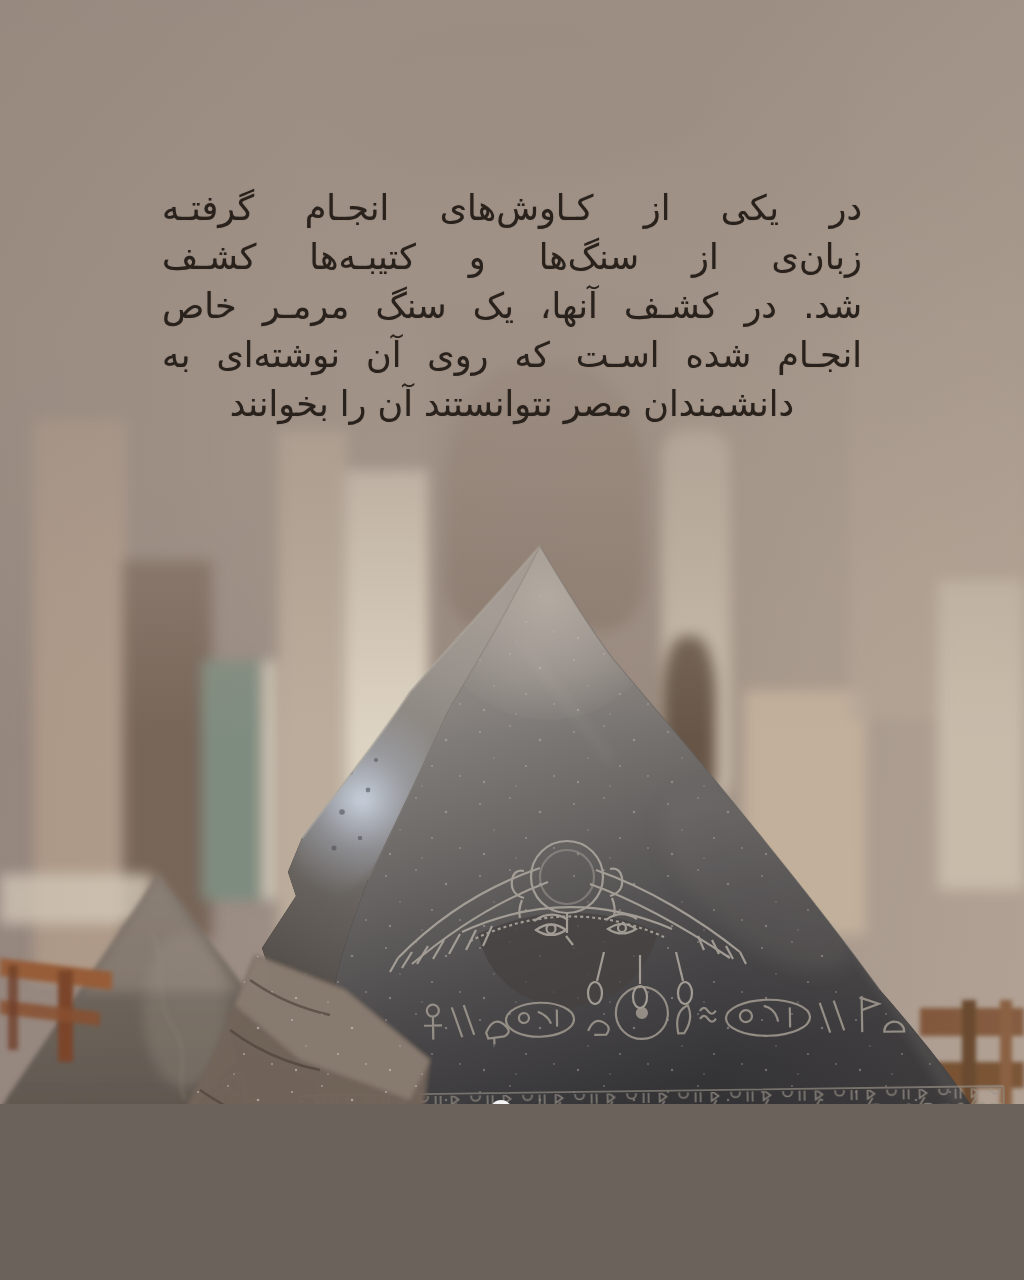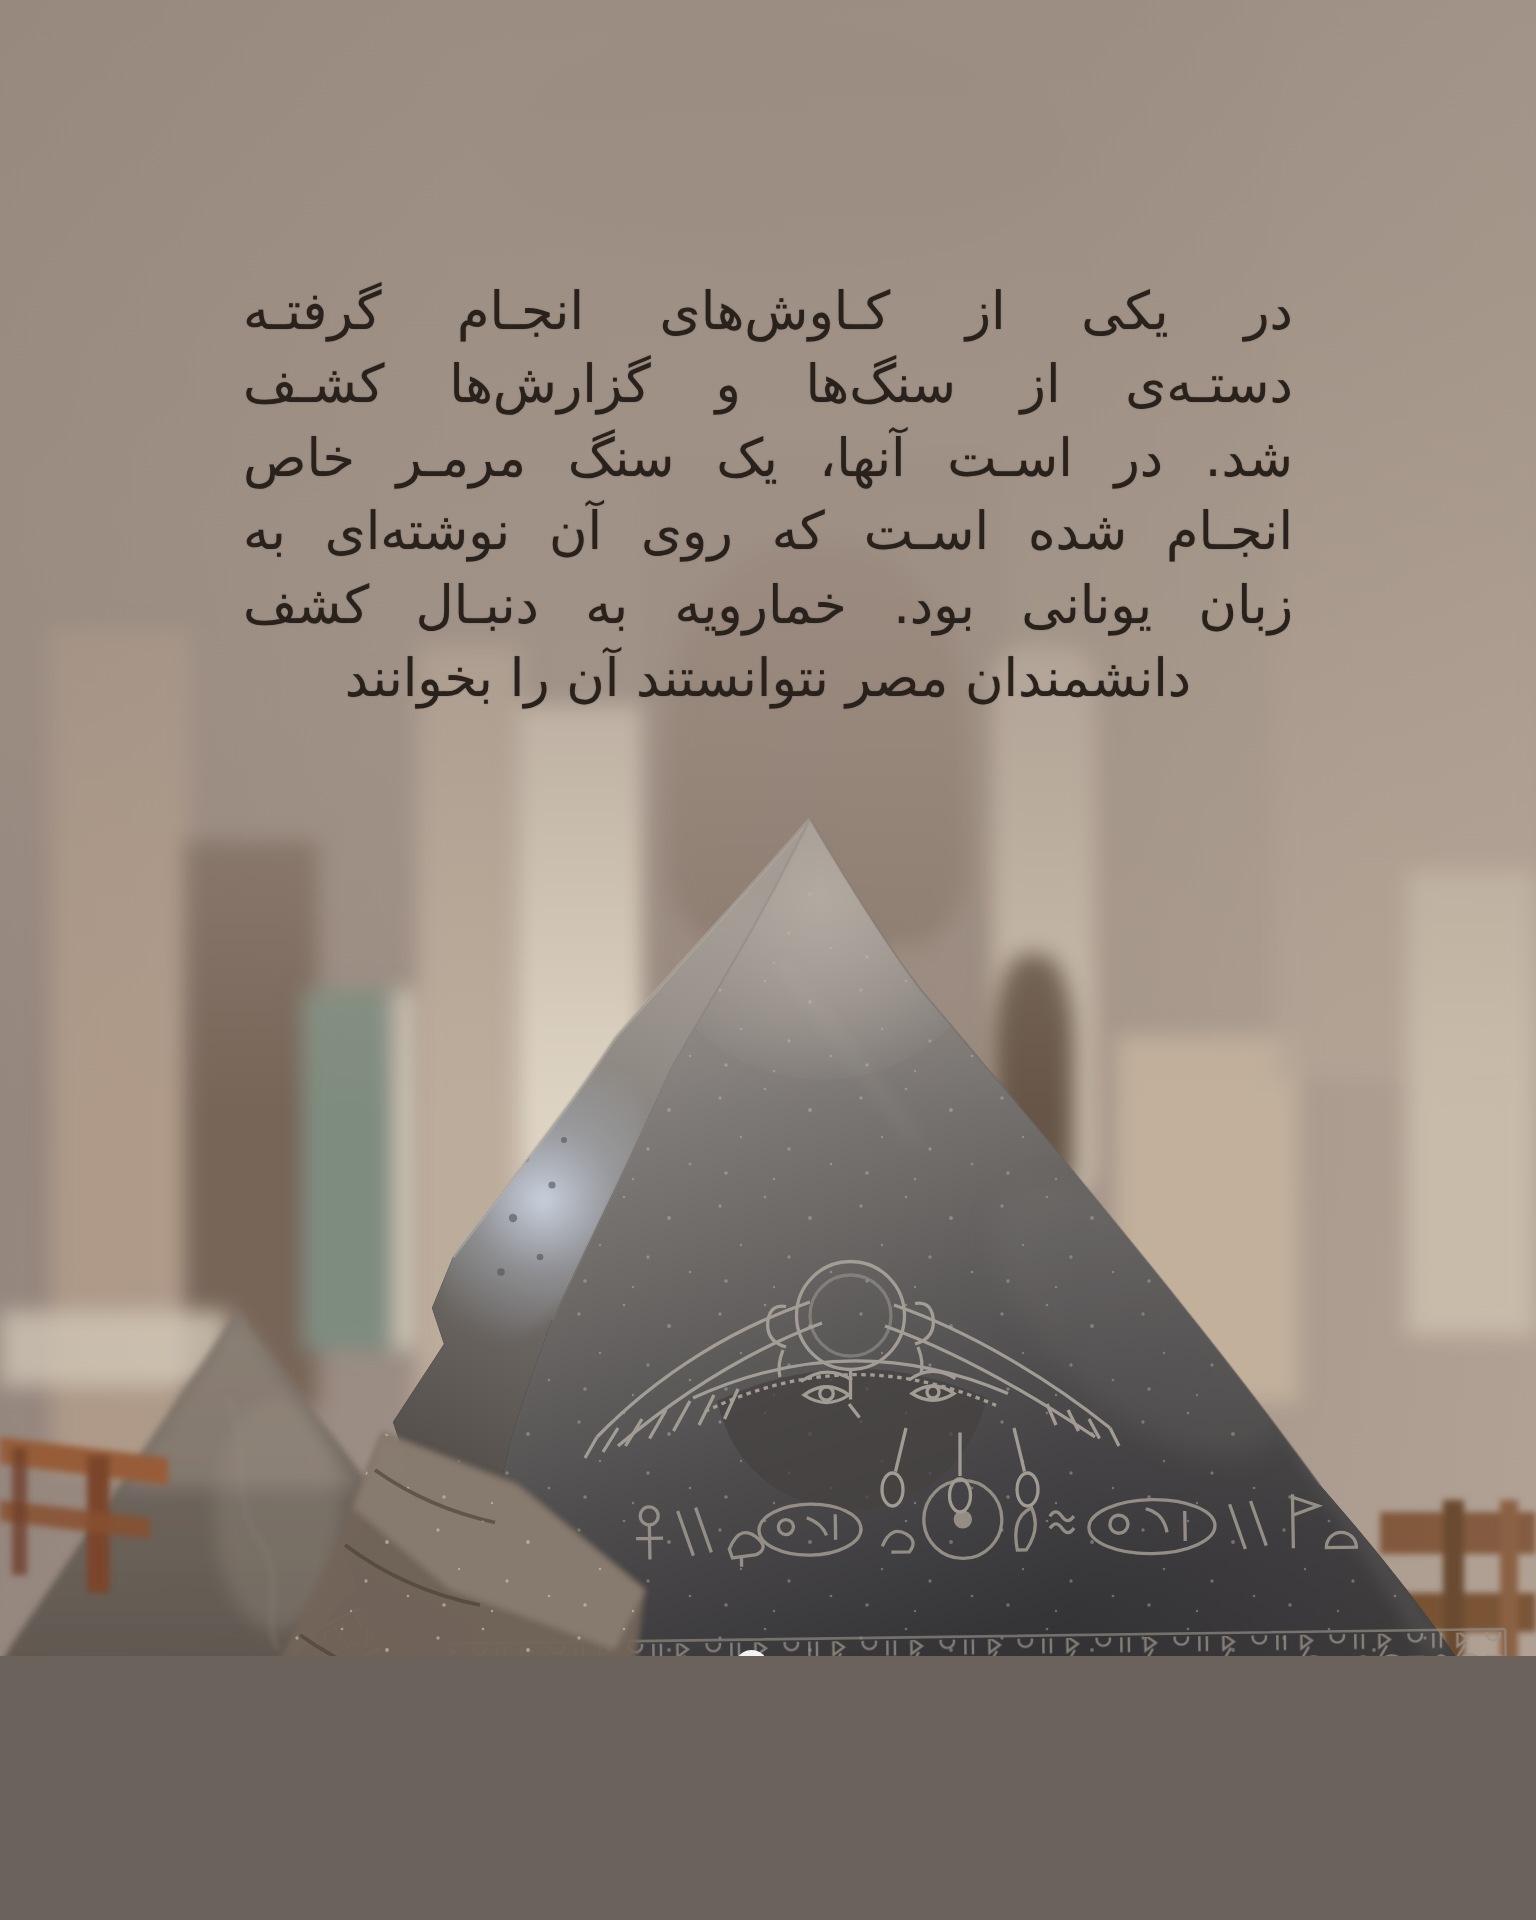--- a/index.html
+++ b/index.html
@@ -279,24 +279,23 @@
       <path d="M540,546 C505,618 470,672 447,713 C412,790 382,850 368,880" stroke="#8b857d" stroke-width="2" fill="none" opacity=".3"></path>
       <path d="M540,546 C560,580 588,626 614,660 C706,768 812,896 880,990" stroke="#6f6b68" stroke-width="1.5" fill="none" opacity=".4"></path>
     </g>
   </svg>
 
   <div class="haze"></div>
   <div class="haze2"></div>
 
   <div class="caption" dir="rtl" lang="fa">
     <div class="cap-line">در یکی از کـاوش‌های انجـام گرفتـه</div>
-    <div class="cap-line">دستـه‌ی از سنگ‌ها و گزارش‌ها کشـف</div>
-    <div class="cap-line">شد. در اسـت آنها، یک سنگ مرمـر خاص</div>
+    <div class="cap-line">زبان‌ی از سنگ‌ها و کتیبـه‌ها کشـف</div>
+    <div class="cap-line">شد. در کشـف آنها، یک سنگ مرمـر خاص</div>
     <div class="cap-line">انجـام شده اسـت که روی آن نوشته‌ای به</div>
-    <div class="cap-line">زبان یونانی بود. خمارویه به دنبـال کشف</div>
     <div class="cap-line center">دانشمندان مصر نتوانستند آن را بخوانند</div>
   </div>
 
   <svg class="logo" width="120" height="155" viewBox="-60 -57 120 155">
     <g fill="#ffffff" opacity=".94">
       <path d="M-40,-12 A42,42 0 1 0 38,-24" stroke="#ffffff" stroke-width="13" stroke-linecap="round" fill="none"></path>
       <circle cx="-4" cy="-41" r="11"></circle>
       <circle cx="19" cy="-33" r="9"></circle>
       <path d="M-24,-28 Q-10,-39 5,-32" stroke="#ffffff" stroke-width="6" stroke-linecap="round" fill="none"></path>
       <path d="M-34,-2 C-12,10 12,8 32,-4 L46,-12 C39,1 30,7 18,11 C-2,18 -24,13 -34,6 Z"></path>

